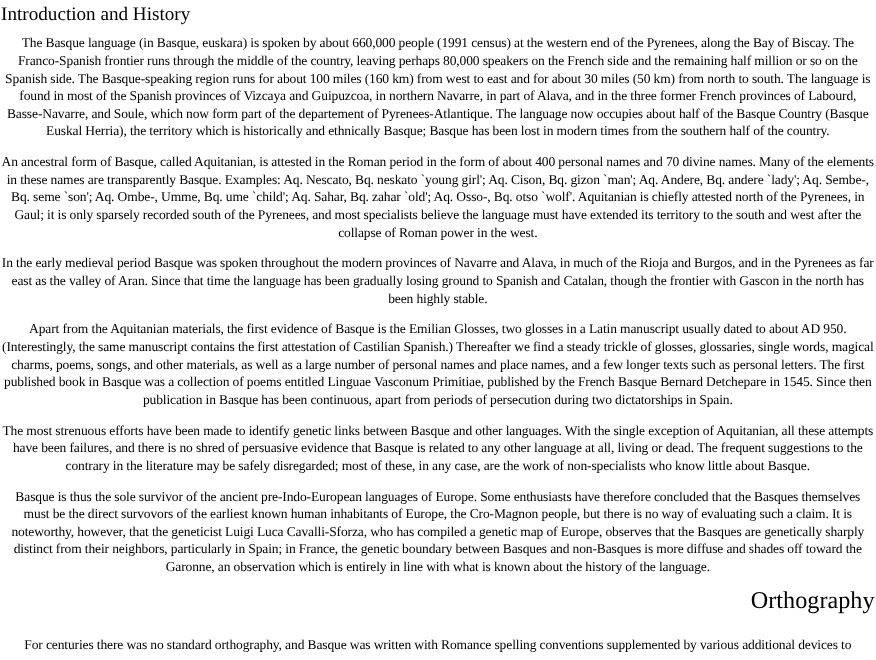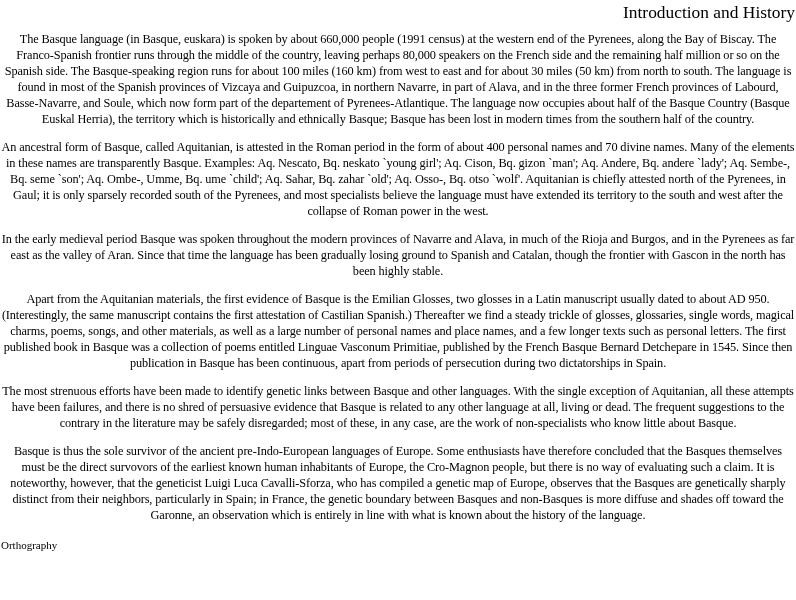--- a/index.html
+++ b/index.html
@@ -20,29 +20,29 @@
   .page {
     padding: 2px 1px 0 1px;
     width: 794px;
   }
   .doc-h1 {
     font-size: 17.4px;
     font-weight: normal;
     line-height: 21px;
     letter-spacing: 0;
     margin: 0 0 8px 0;
-    text-align: right;
+    text-align: left;
   }
   .doc-h2 {
-    font-size: 11px;
+    font-size: 22px;
     font-weight: normal;
     line-height: 21px;
     letter-spacing: 0;
     margin: 3px 0 22px 0;
-    text-align: left;
+    text-align: right;
   }
   .doc-p {
     margin: 0 0 12px 0;
     text-align: center;
   }
 </style>
 </head>
 <body>
 
 <div class="page">
@@ -51,14 +51,15 @@
 
   <p class="doc-p">The Basque language (in Basque, euskara) is spoken by about 660,000 people (1991 census) at the western end of the Pyrenees, along the Bay of Biscay. The Franco-Spanish frontier runs through the middle of the country, leaving perhaps 80,000 speakers on the French side and the remaining half million or so on the Spanish side. The Basque-speaking region runs for about 100 miles (160 km) from west to east and for about 30 miles (50 km) from north to south. The language is found in most of the Spanish provinces of Vizcaya and Guipuzcoa, in northern Navarre, in part of Alava, and in the three former French provinces of Labourd, Basse-Navarre, and Soule, which now form part of the departement of Pyrenees-Atlantique. The language now occupies about half of the Basque Country (Basque Euskal Herria), the territory which is historically and ethnically Basque; Basque has been lost in modern times from the southern half of the country.</p>
   <p class="doc-p">An ancestral form of Basque, called Aquitanian, is attested in the Roman period in the form of about 400 personal names and 70 divine names. Many of the elements in these names are transparently Basque. Examples: Aq. Nescato, Bq. neskato `young girl'; Aq. Cison, Bq. gizon `man'; Aq. Andere, Bq. andere `lady'; Aq. Sembe-, Bq. seme `son'; Aq. Ombe-, Umme, Bq. ume `child'; Aq. Sahar, Bq. zahar `old'; Aq. Osso-, Bq. otso `wolf'. Aquitanian is chiefly attested north of the Pyrenees, in Gaul; it is only sparsely recorded south of the Pyrenees, and most specialists believe the language must have extended its territory to the south and west after the collapse of Roman power in the west.</p>
   <p class="doc-p">In the early medieval period Basque was spoken throughout the modern provinces of Navarre and Alava, in much of the Rioja and Burgos, and in the Pyrenees as far east as the valley of Aran. Since that time the language has been gradually losing ground to Spanish and Catalan, though the frontier with Gascon in the north has been highly stable.</p>
   <p class="doc-p">Apart from the Aquitanian materials, the first evidence of Basque is the Emilian Glosses, two glosses in a Latin manuscript usually dated to about AD 950. (Interestingly, the same manuscript contains the first attestation of Castilian Spanish.) Thereafter we find a steady trickle of glosses, glossaries, single words, magical charms, poems, songs, and other materials, as well as a large number of personal names and place names, and a few longer texts such as personal letters. The first published book in Basque was a collection of poems entitled Linguae Vasconum Primitiae, published by the French Basque Bernard Detchepare in 1545. Since then publication in Basque has been continuous, apart from periods of persecution during two dictatorships in Spain.</p>
   <p class="doc-p">The most strenuous efforts have been made to identify genetic links between Basque and other languages. With the single exception of Aquitanian, all these attempts have been failures, and there is no shred of persuasive evidence that Basque is related to any other language at all, living or dead. The frequent suggestions to the contrary in the literature may be safely disregarded; most of these, in any case, are the work of non-specialists who know little about Basque.</p>
   <p class="doc-p">Basque is thus the sole survivor of the ancient pre-Indo-European languages of Europe. Some enthusiasts have therefore concluded that the Basques themselves must be the direct survovors of the earliest known human inhabitants of Europe, the Cro-Magnon people, but there is no way of evaluating such a claim. It is noteworthy, however, that the geneticist Luigi Luca Cavalli-Sforza, who has compiled a genetic map of Europe, observes that the Basques are genetically sharply distinct from their neighbors, particularly in Spain; in France, the genetic boundary between Basques and non-Basques is more diffuse and shades off toward the Garonne, an observation which is entirely in line with what is known about the history of the language.</p>
 
   <h2 class="doc-h2">Orthography</h2>
 
+  <p class="doc-p">For centuries there was no standard orthography, and Basque was written with Romance spelling conventions supplemented by various additional devices to</p>
 
 </div>
 
 </body></html>

